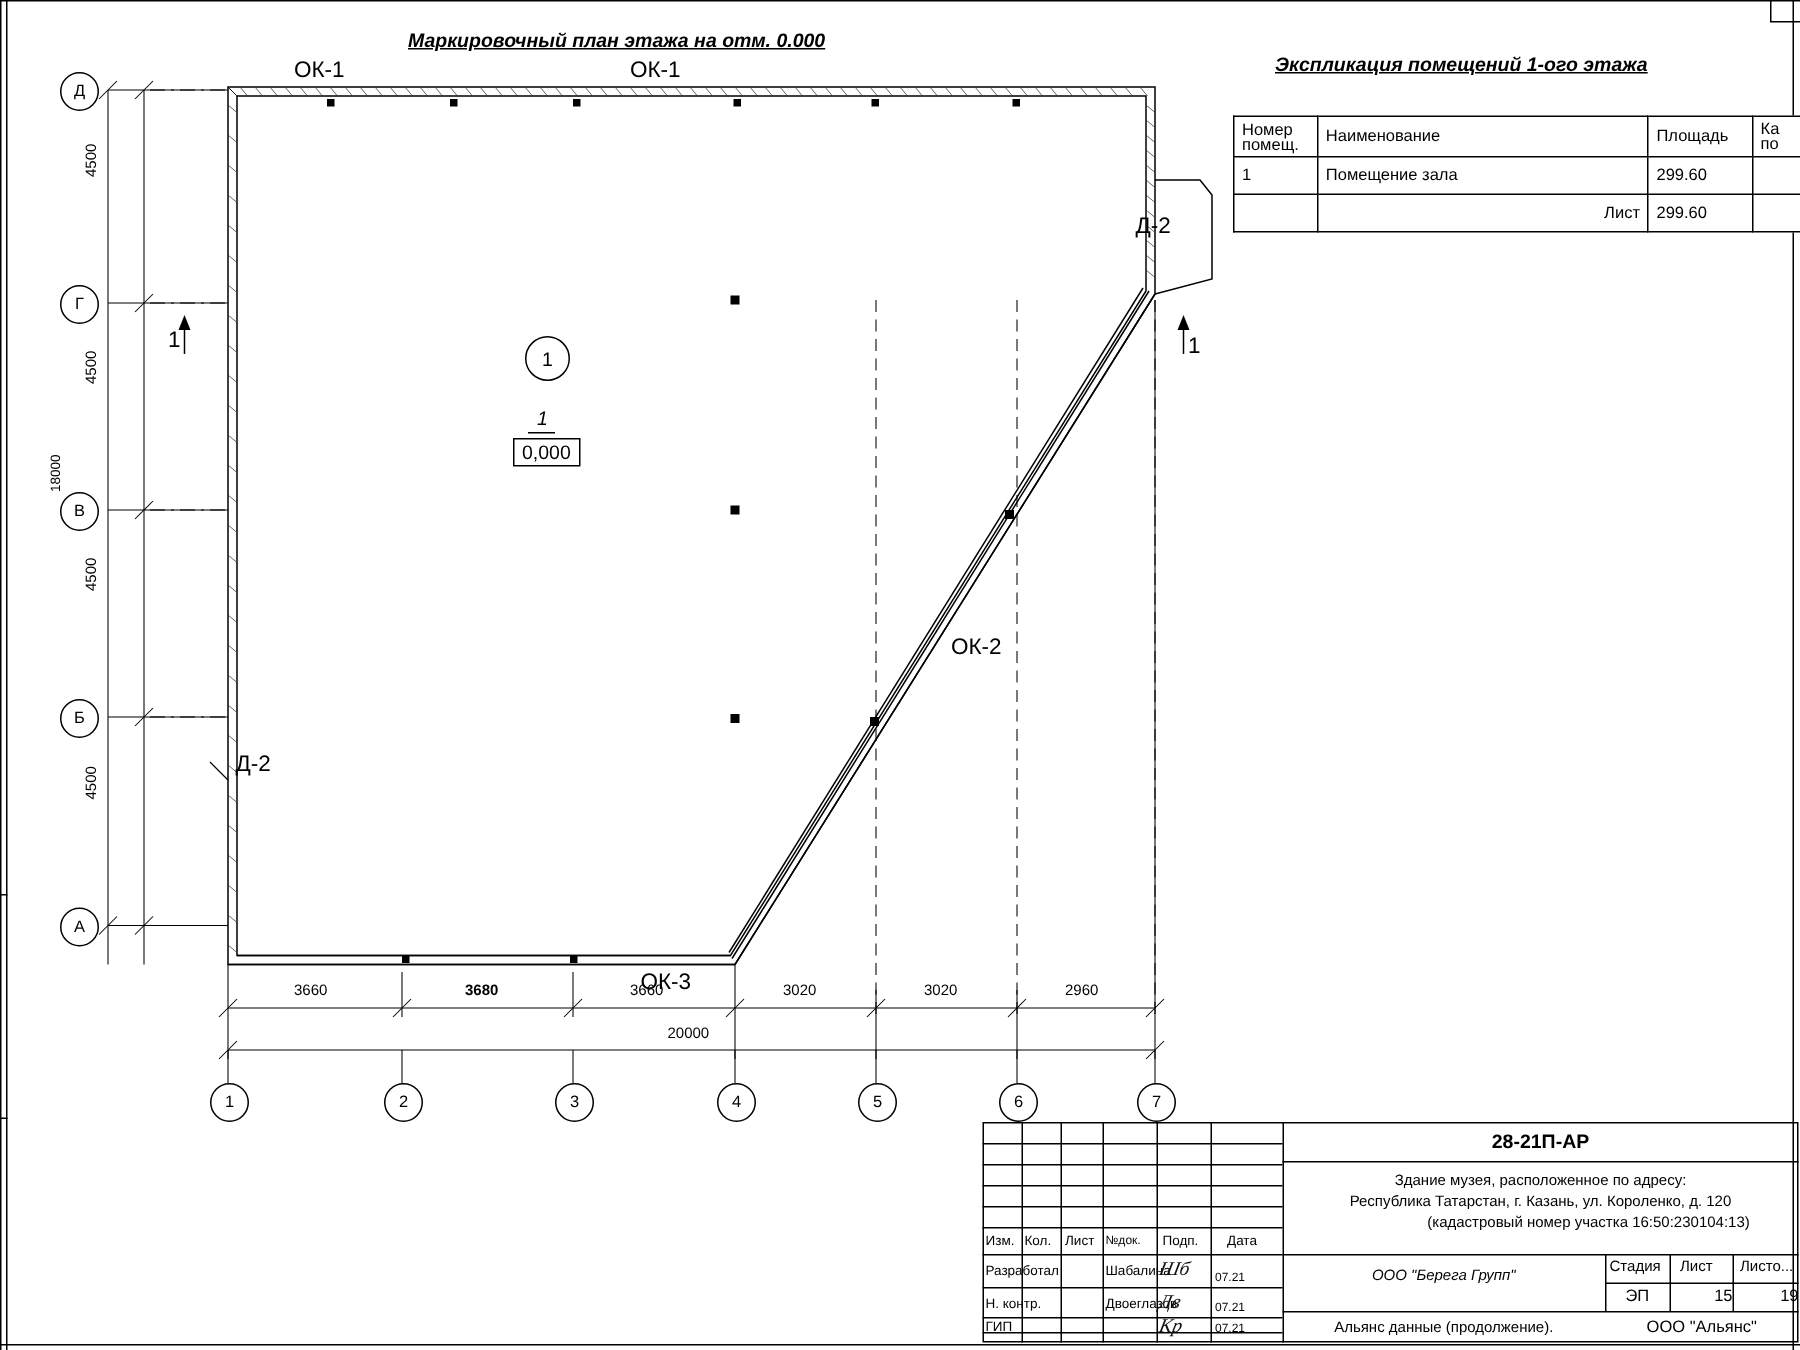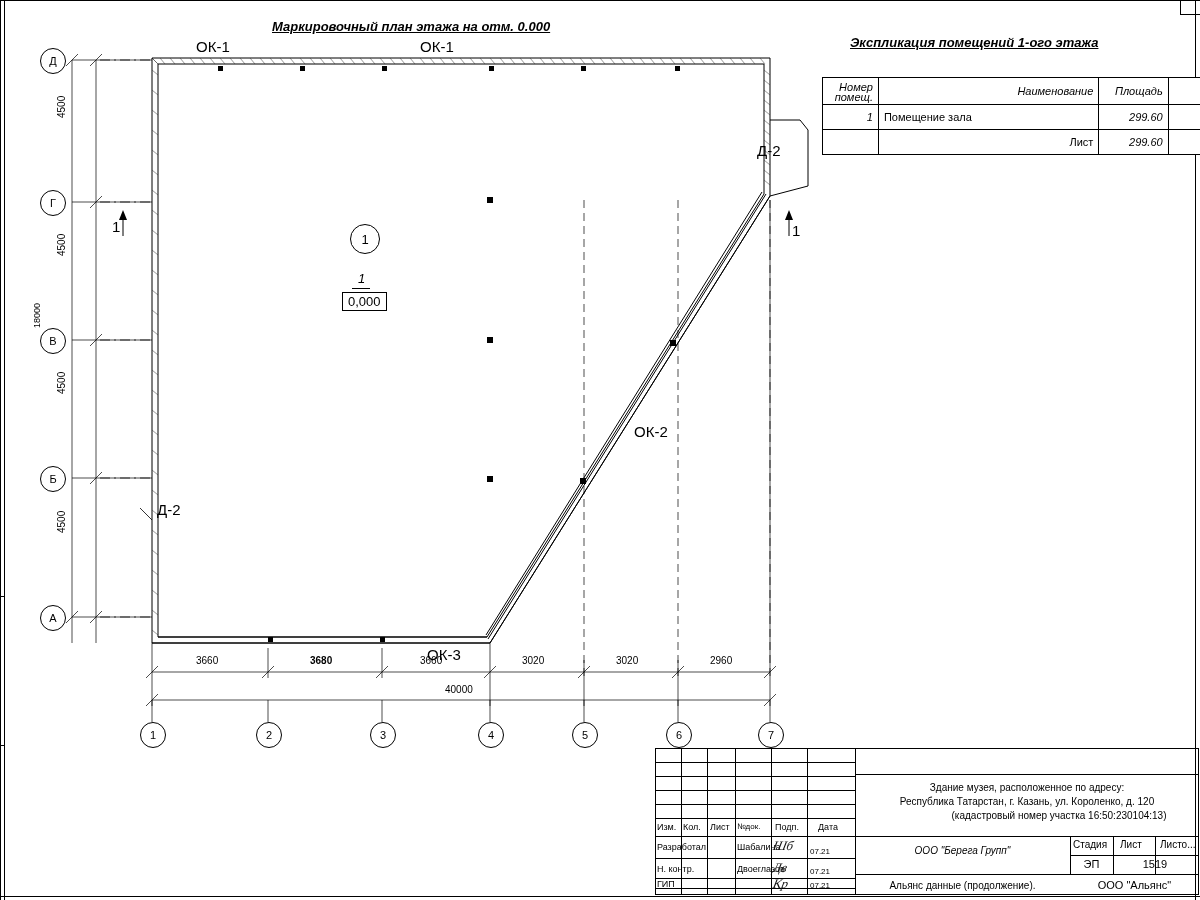--- a/index.html
+++ b/index.html
@@ -25,21 +25,21 @@
     display:flex;align-items:center;justify-content:center;font-size:13px;background:#fff;
   }
   .elevbox{
     border:1px solid #000;background:#fff;font-size:13px;padding:1px 5px;
   }
   .hline{background:#000;height:1px;}
   .vline{background:#000;width:1px;}
   
   table.spec{border-collapse:collapse;font-size:11px;background:#fff;}
   table.spec td{border:1px solid #000;padding:2px 5px;height:20px;}
-  .ctr{text-align:right;font-style:italic;}
+  .ctr{text-align:left;}
   .rt{text-align:right;}
   .sig{font-family:"Liberation Serif", serif;font-style:italic;font-size:13px;color:#111;transform:skewX(-12deg);}
 </style>
 </head>
 <body>
 
 <div id="sheet">
 
   <div class="abs hline" style="left:0;top:0;width:1200px;"></div>
   <div class="abs vline" style="left:1195px;top:0;height:900px;"></div>
@@ -324,21 +324,21 @@
   <div class="abs dim" style="left:56px;top:394px;transform:rotate(-90deg);transform-origin:left top;">4500</div>
   <div class="abs dim" style="left:56px;top:533px;transform:rotate(-90deg);transform-origin:left top;">4500</div>
   <div class="abs dim" style="left:32px;top:328px;transform:rotate(-90deg);transform-origin:left top;font-size:9px;">18000</div>
 
   <div class="abs dim" style="left:196px;top:655px;">3660</div>
   <div class="abs dim" style="left:310px;top:655px;font-weight:bold;">3680</div>
   <div class="abs dim" style="left:420px;top:655px;">3660</div>
   <div class="abs dim" style="left:522px;top:655px;">3020</div>
   <div class="abs dim" style="left:616px;top:655px;">3020</div>
   <div class="abs dim" style="left:710px;top:655px;">2960</div>
-  <div class="abs dim" style="left:445px;top:684px;">40000</div>
+  <div class="abs dim" style="left:445px;top:684px;">20000</div>
 
   <div class="abs txt" style="left:196px;top:38px;">ОК-1</div>
   <div class="abs txt" style="left:420px;top:38px;">ОК-1</div>
   <div class="abs txt" style="left:634px;top:423px;">ОК-2</div>
   <div class="abs txt" style="left:427px;top:646px;">ОК-3</div>
   <div class="abs txt" style="left:757px;top:142px;">Д-2</div>
   <div class="abs txt" style="left:157px;top:501px;">Д-2</div>
 
   <div class="abs roomcirc" style="left:350px;top:224px;">1</div>
   <div class="abs txt" style="left:358px;top:271px;font-style:italic;font-size:13px;">1</div>
@@ -396,33 +396,34 @@
 
     <div class="abs" style="left:200px;top:0;width:344px;height:147px;">
       <div class="abs hline" style="left:0;top:26px;width:344px;"></div>
       <div class="abs hline" style="left:0;top:88px;width:344px;"></div>
       <div class="abs hline" style="left:0;top:126px;width:344px;"></div>
       <div class="abs hline" style="left:215px;top:107px;width:129px;"></div>
       <div class="abs vline" style="left:215px;top:88px;height:38px;"></div>
       <div class="abs vline" style="left:258px;top:88px;height:38px;"></div>
       <div class="abs vline" style="left:300px;top:88px;height:38px;"></div>
 
+      <div class="abs" style="left:0;top:5px;width:344px;text-align:center;font-size:13px;font-weight:bold;">28-21П-АР</div>
 
       <div class="abs" style="left:0;top:34px;width:344px;text-align:center;font-size:10px;">Здание музея, расположенное по адресу:</div>
       <div class="abs" style="left:0;top:48px;width:344px;text-align:center;font-size:10px;">Республика Татарстан, г. Казань, ул. Короленко, д. 120</div>
       <div class="abs" style="left:0;top:62px;width:344px;text-align:center;font-size:10px;padding-left:32px;">(кадастровый номер участка 16:50:230104:13)</div>
 
       <div class="abs" style="left:0;top:97px;width:215px;text-align:center;font-size:10px;font-style:italic;">ООО "Берега Групп"</div>
 
       <div class="abs txt10" style="left:218px;top:91px;">Стадия</div>
       <div class="abs txt10" style="left:265px;top:91px;">Лист</div>
       <div class="abs txt10" style="left:305px;top:91px;">Листо...</div>
 
       <div class="abs" style="left:215px;top:110px;width:43px;text-align:center;font-size:11px;">ЭП</div>
       <div class="abs" style="left:258px;top:110px;width:42px;text-align:right;font-size:11px;">15</div>
-      <div class="abs" style="left:300px;top:110px;width:44px;text-align:left;font-size:11px;">19</div>
+      <div class="abs" style="left:300px;top:110px;width:44px;text-align:right;font-size:11px;">19</div>
 
       <div class="abs" style="left:0;top:132px;width:215px;text-align:center;font-size:10px;">Альянс данные (продолжение).</div>
       <div class="abs" style="left:215px;top:131px;width:129px;text-align:center;font-size:11px;">ООО "Альянс"</div>
     </div>
   </div>
 
 </div>
 
 </body></html>

